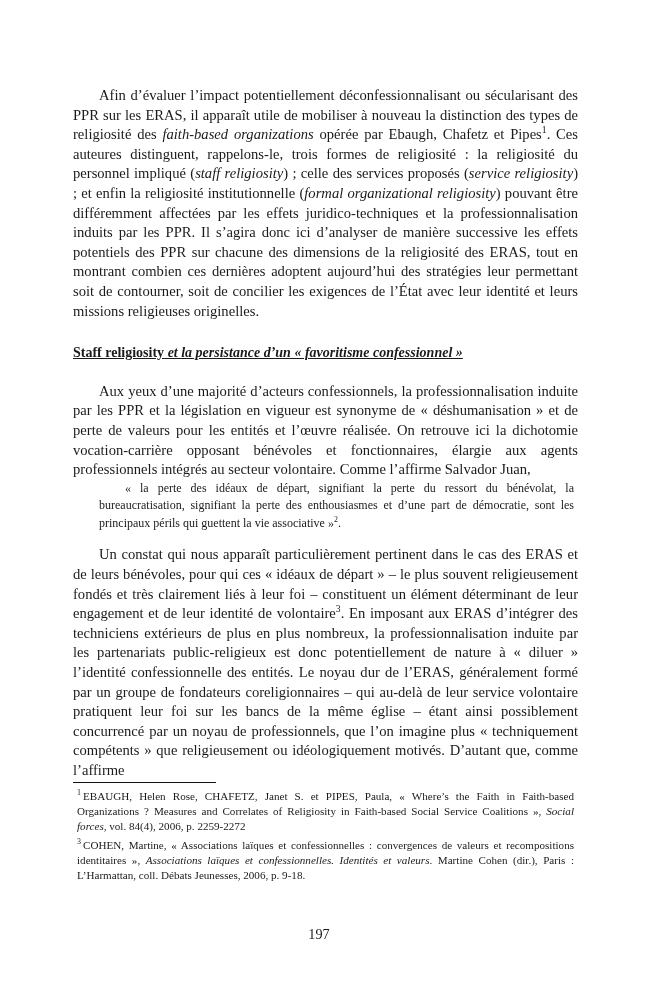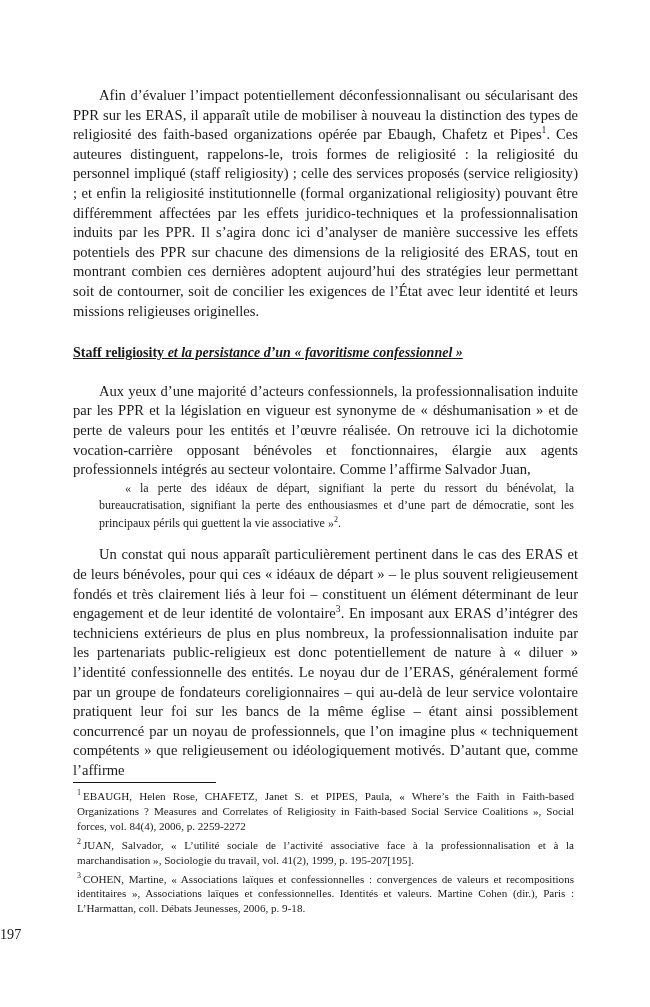--- a/index.html
+++ b/index.html
@@ -52,21 +52,21 @@
 
   blockquote.quote {
     margin: 0;
     padding: 0 4px 0 26px;
     font-size: 12px;
     line-height: 17.6px;
     text-align: justify;
     text-indent: 26px;
   }
 
-  .it { }
+  .it { font-style: italic; }
   sup {
     font-size: 0.66em;
     vertical-align: super;
     line-height: 0;
   }
 
   .footnotes {
     position: absolute;
     left: 73px;
     top: 782px;
@@ -87,21 +87,21 @@
   }
   p.footnote sup {
     font-size: 0.72em;
     margin-right: 2px;
   }
   .pageno {
     position: absolute;
     left: 0;
     right: 12px;
     top: 925px;
-    text-align: left;
+    text-align: center;
     font-size: 14.2px;
     line-height: 18px;
   }
 </style>
 </head>
 <body>
 
 <div class="page">
 
   <div class="content">
@@ -122,20 +122,19 @@
 
     <p class="body-par"><span>Un constat qui nous apparaît particulièrement pertinent dans le cas des ERAS et de leurs bénévoles, pour qui ces « idéaux de départ » – le plus souvent religieusement fondés et très clairement liés à leur foi – constituent un élément déterminant de leur engagement et de leur identité de volontaire</span><sup>3</sup><span>. En imposant aux ERAS d’intégrer des techniciens extérieurs de plus en plus nombreux, la professionnalisation induite par les partenariats public-religieux est donc potentiellement de nature à « diluer » l’identité confessionnelle des entités. Le noyau dur de l’ERAS, généralement formé par un groupe de fondateurs coreligionnaires – qui au-delà de leur service volontaire pratiquent leur foi sur les bancs de la même église – étant ainsi possiblement concurrencé par un noyau de professionnels, que l’on imagine plus « techniquement compétents » que religieusement ou idéologiquement motivés. D’autant que, comme l’affirme</span></p>
 
   </div>
 
   <div class="footnotes">
     <div class="fn-rule"></div>
 
     <p class="footnote"><sup>1</sup><span>EBAUGH, Helen Rose, CHAFETZ, Janet S. et PIPES, Paula, « Where’s the Faith in Faith-based Organizations ? Measures and Correlates of Religiosity in Faith-based Social Service Coalitions », </span><span class="it">Social forces</span><span>, vol. 84(4), 2006, p. 2259-2272</span></p>
 
-    <p class="footnote"><sup>2</sup><span>JUAN, Salvador, « L’utilité sociale de l’activité associative face à la professionnalisation et à la marchandisation », </span><span class="it">Sociologie du travail</span><span>, vol. 41(2), 1999, p. 195-207[195].</span></p>
 
     <p class="footnote"><sup>3</sup><span>COHEN, Martine, « Associations laïques et confessionnelles : convergences de valeurs et recompositions identitaires », </span><span class="it">Associations laïques et confessionnelles. Identités et valeurs</span><span>. Martine Cohen (dir.), Paris : L’Harmattan, coll. Débats Jeunesses, 2006, p. 9-18.</span></p>
   </div>
 
   <div class="pageno">197</div>
 
 </div>
 
 </body></html>

